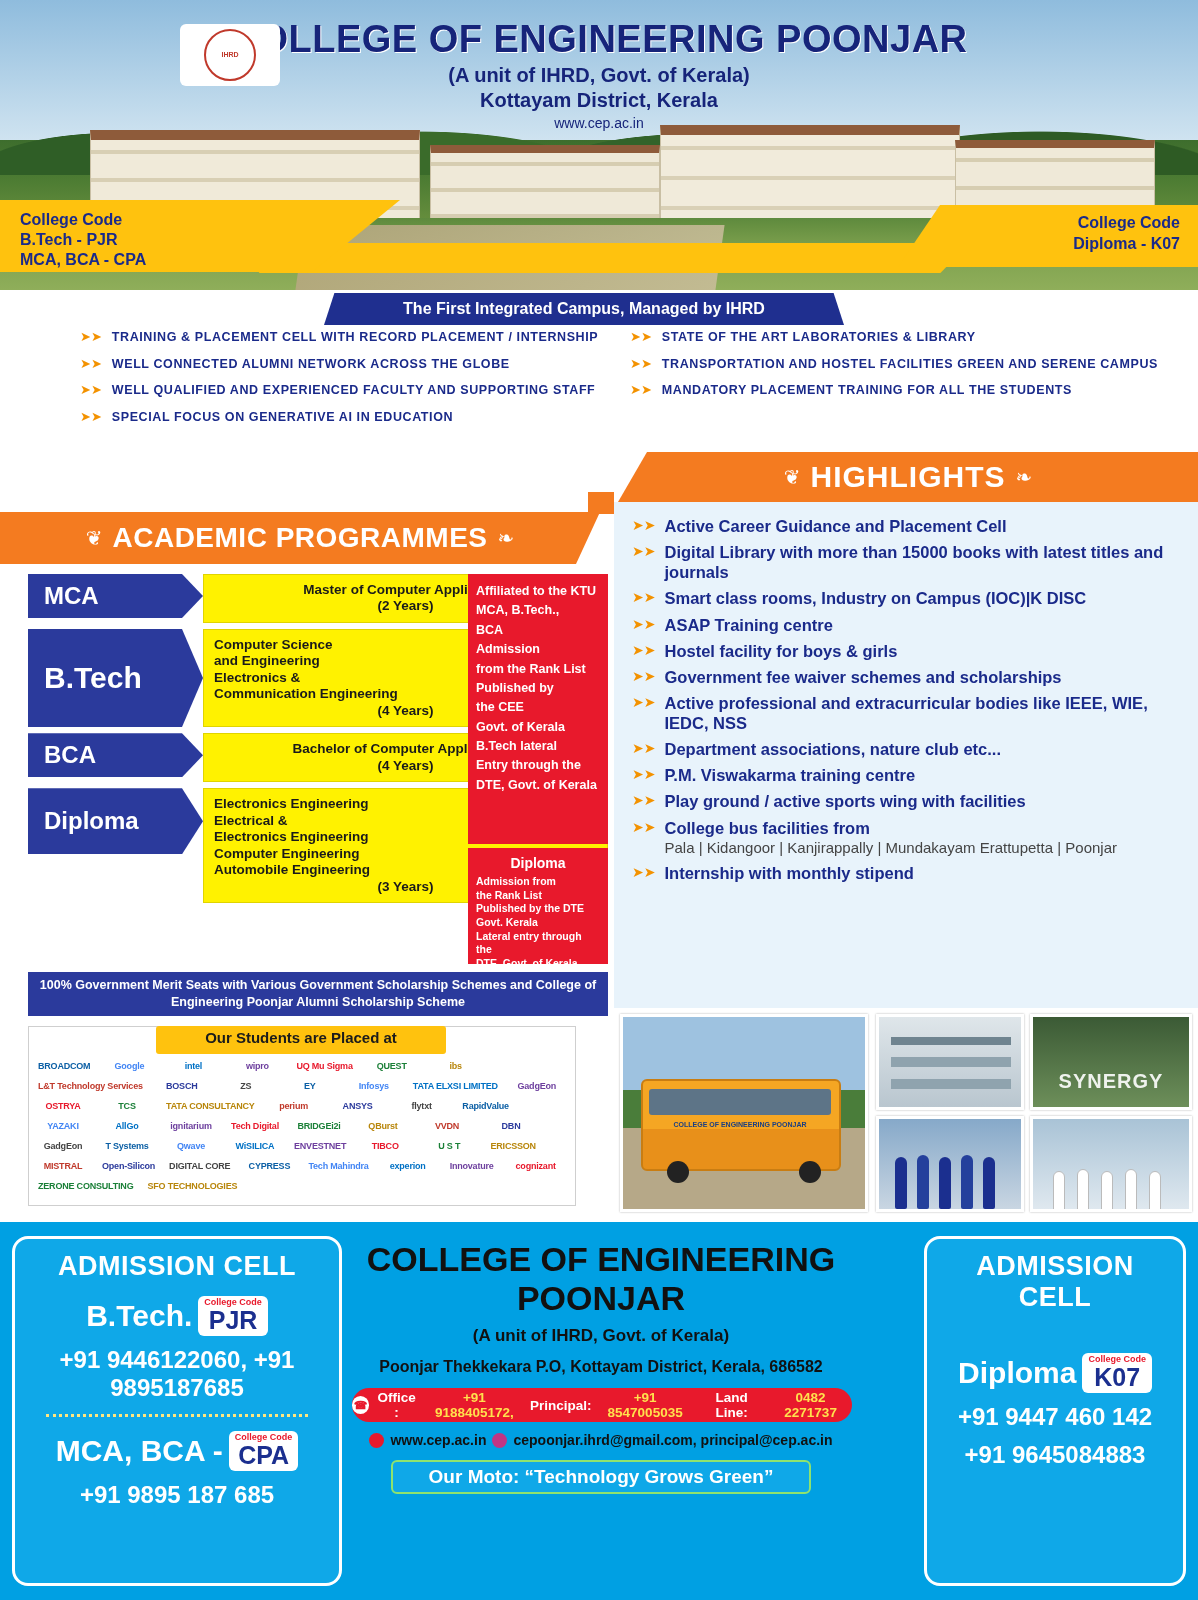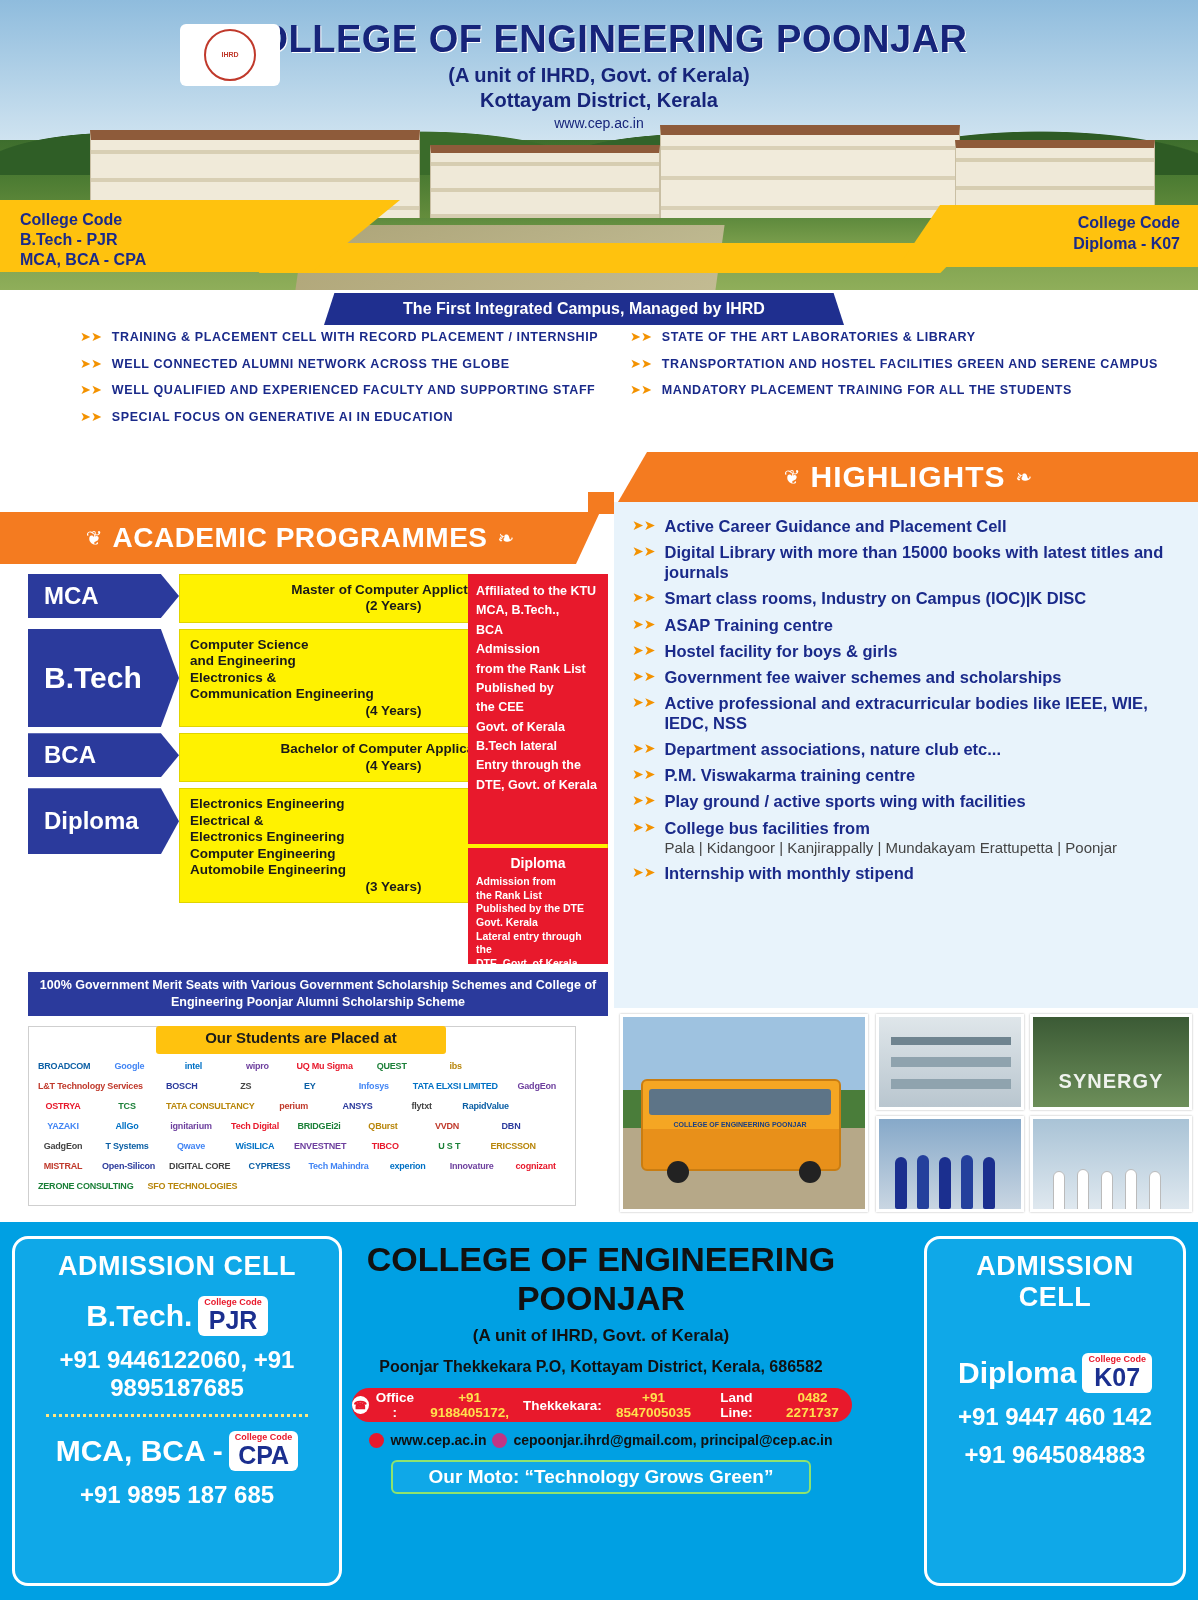--- a/index.html
+++ b/index.html
@@ -147,21 +147,21 @@
     color:#fff; font-size:28px; font-weight:bold; letter-spacing:.5px;
   }
   .orange-sq {
     position:absolute; left:588px; top:492px; width:26px; height:22px; background:#f47b20; z-index:6;
   }
 
   
   .prog-wrap { position:absolute; left:28px; top:574px; width:580px; }
   .prog-row { display:flex; margin-bottom:6px; align-items:stretch; }
   .prog-tag {
-    width:151px; background:#2b3a9c; color:#fff;
+    width:175px; background:#2b3a9c; color:#fff;
     display:flex; align-items:center; padding-left:16px;
     font-weight:bold; position:relative;
     clip-path: polygon(0 0, 88% 0, 100% 50%, 88% 100%, 0 100%);
   }
   .prog-tag.mca { font-size:24px; height:44px; }
   .prog-tag.btech { font-size:30px; height:98px; }
   .prog-tag.bca { font-size:24px; height:44px; }
   .prog-tag.diploma { font-size:24px; height:66px; }
   .prog-desc {
     flex:1; background:#fff200; color:#1a1a1a;
@@ -599,21 +599,21 @@
 
   <div class="foot-center">
     <div class="foot-college">COLLEGE OF ENGINEERING POONJAR</div>
     <div class="foot-unit">(A unit of IHRD, Govt. of Kerala)</div>
     <div class="foot-addr">Poonjar Thekkekara P.O, Kottayam District, Kerala, 686582</div>
 
     <div class="contact-pill">
       <span class="pill-ic">☎</span>
       <span>Office :</span>
       <span class="hl-y">+91 9188405172,</span>
-      <span>Thekkekara:</span>
+      <span>Principal:</span>
       <span class="hl-y">+91 8547005035</span>
       <span>Land Line:</span>
       <span class="hl-y">0482 2271737</span>
     </div>
 
     <div class="foot-web">
       <span class="ic-circle"></span>
       <span>www.cep.ac.in</span>
       <span class="ic-circle ig"></span>
       <span>cepoonjar.ihrd@gmail.com, principal@cep.ac.in</span>

